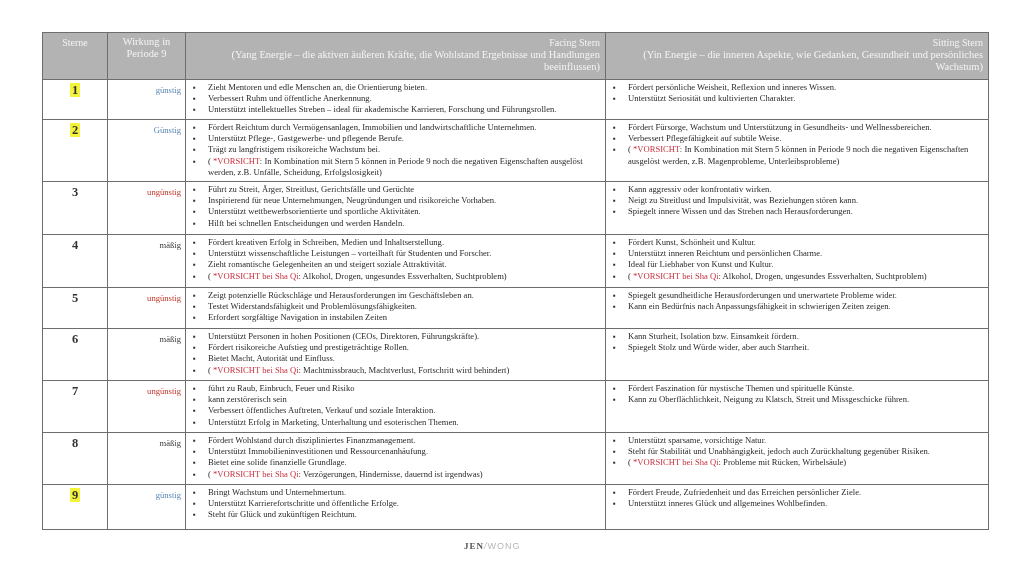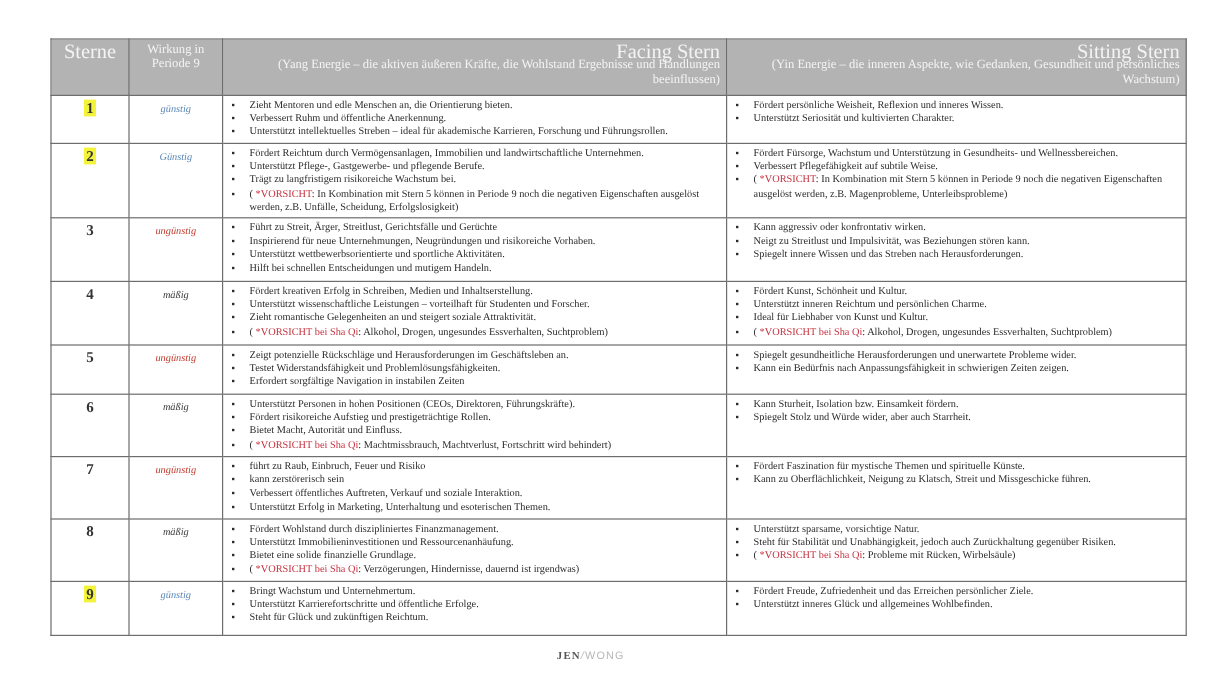--- a/index.html
+++ b/index.html
@@ -5,25 +5,25 @@
   html, body { margin: 0; padding: 0; background: #ffffff; }
   body { width: 1024px; height: 576px; position: relative; overflow: hidden;
          font-family: "DejaVu Serif", "Liberation Serif", serif; }
   .doc { position: absolute; left: 42px; top: 32px; width: 946px; }
   table.grid { border-collapse: collapse; width: 946px; table-layout: fixed;
                font-family: "Liberation Serif", serif; color: #2b2b2b; }
   table.grid th, table.grid td { border: 1px solid #6d6d6d; vertical-align: top; }
   table.grid th { background: #b3b3b3; color: #f4f4f4; font-weight: normal; text-align: right;
                   font-size: 10.5px; line-height: 12px; padding: 3px 5px 2px 5px; height: 41px; }
   table.grid th.c-center { text-align: center; }
-  th .head-title { display: block; font-size: 17px; line-height: 13px; }
+  th .head-title { display: block; font-size: 10px; line-height: 13px; }
   th .head-sub { display: block; }
   td { font-size: 8.6px; line-height: 11.2px; padding: 2px 4px 3px 4px; }
   td.star { text-align: center; font-size: 12.5px; font-weight: bold; padding-top: 5px; color: #333; }
-  td.effect { text-align: center; padding-top: 5px; font-size: 8.6px; font-style: italic; }
+  td.effect { text-align: right; padding-top: 5px; font-size: 8.6px; }
   .hl { background: #f3f33a; padding: 0 2px; }
   .eff-good { color: #5b87b6; }
   .eff-bad { color: #c0392b; }
   .eff-mid { color: #3a3a3a; }
   ul.blist { list-style: none; margin: 0; padding: 0; }
   ul.blist li { position: relative; padding-left: 18px; }
   ul.blist li .bullet { position: absolute; left: 3px; top: 0; font-size: 8px; }
   .warn { color: #c6323f; }
   .footer-logo { position: absolute; left: 464px; top: 541px; font-size: 9px; letter-spacing: 1px;
                  font-family: "Liberation Sans", sans-serif; color: #8b8b8b; }
@@ -98,21 +98,21 @@
           </td>
         </tr>
         <tr style="height: 53px;">
           <td class="star"><span>3</span></td>
           <td class="effect"><span class="eff-bad">ungünstig</span></td>
           <td>
             <ul class="blist">
               <li><span class="bullet">▪</span><span>Führt zu Streit, Ärger, Streitlust, Gerichtsfälle und Gerüchte</span></li>
               <li><span class="bullet">▪</span><span>Inspirierend für neue Unternehmungen, Neugründungen und risikoreiche Vorhaben.</span></li>
               <li><span class="bullet">▪</span><span>Unterstützt wettbewerbsorientierte und sportliche Aktivitäten.</span></li>
-              <li><span class="bullet">▪</span><span>Hilft bei schnellen Entscheidungen und mutigem Handeln.</span></li>
+              <li><span class="bullet">▪</span><span>Hilft bei schnellen Entscheidungen und werden Handeln.</span></li>
             </ul>
           </td>
           <td>
             <ul class="blist">
               <li><span class="bullet">▪</span><span>Kann aggressiv oder konfrontativ wirken.</span></li>
               <li><span class="bullet">▪</span><span>Neigt zu Streitlust und Impulsivität, was Beziehungen stören kann.</span></li>
               <li><span class="bullet">▪</span><span>Spiegelt innere Wissen und das Streben nach Herausforderungen.</span></li>
             </ul>
           </td>
         </tr>

